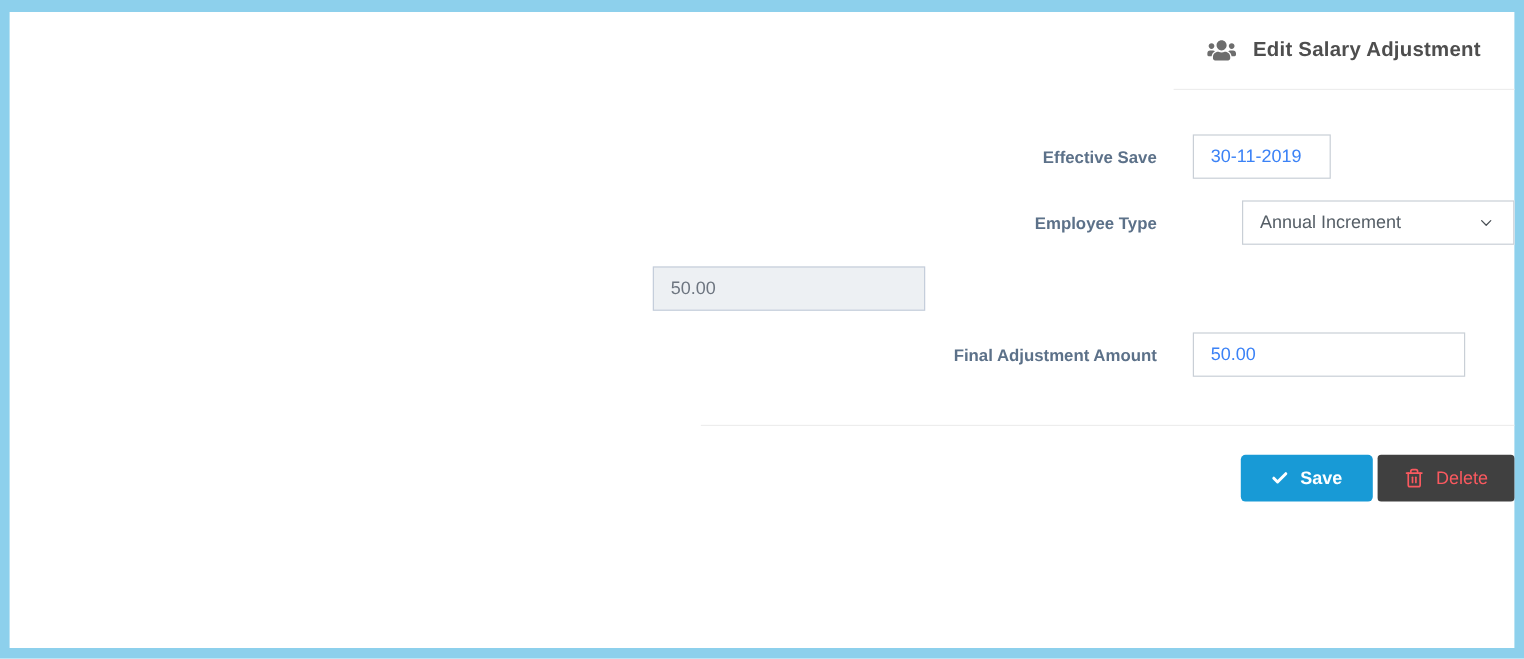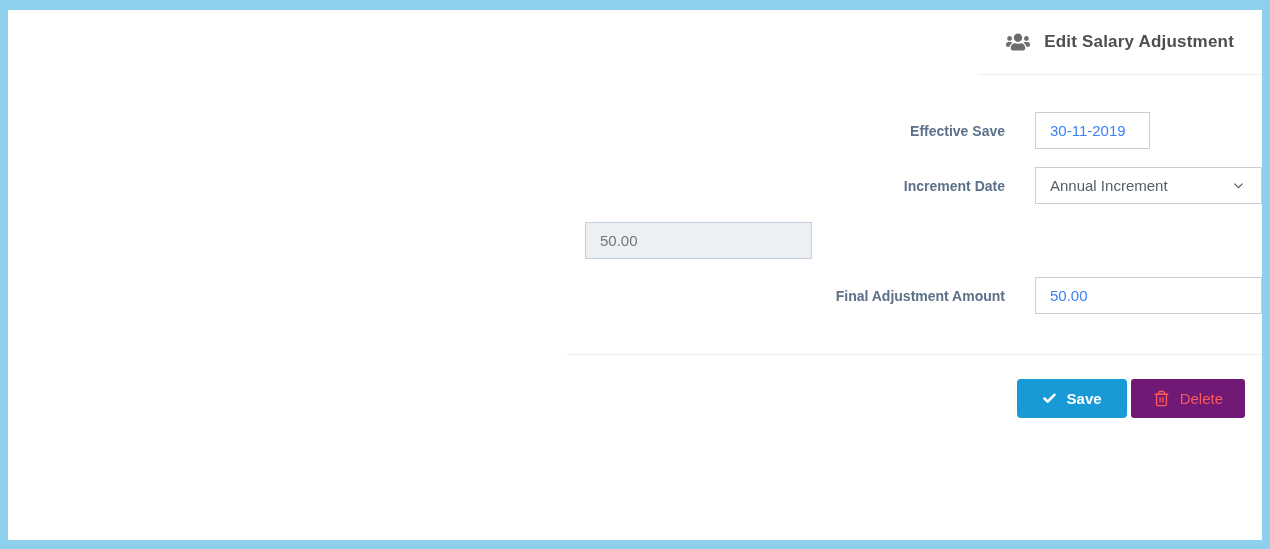--- a/index.html
+++ b/index.html
@@ -89,26 +89,27 @@
     width: 227px;
     border: 1px solid #c9cfd6;
     background: #ffffff;
     color: #555e66;
     font-size: 15px;
     display: flex;
     align-items: center;
     justify-content: space-between;
     padding: 0 14px;
     cursor: pointer;
+    margin-left: 41px;
   }
   .select-box .chev { width: 13px; height: 13px; color: #4a5056; flex: 0 0 auto; margin-right: 2px; }
   
   .card-footer {
     border-top: 1px solid #ededed;
-    padding: 24px 17px 14px 450px;
+    padding: 24px 0 14px 450px;
     display: flex;
     align-items: center;
     flex: 0 0 auto;
   }
   .btn {
     height: 39px;
     display: inline-flex;
     align-items: center;
     justify-content: center;
     font-family: "Liberation Sans", sans-serif;
@@ -119,21 +120,21 @@
   .btn-save {
     background: #189ad6;
     color: #ffffff;
     font-weight: bold;
     border-radius: 4px;
     padding: 0 25px;
     gap: 10px;
   }
   .btn-save svg { width: 15px; height: 15px; }
   .btn-delete {
-    background: #701a75;
+    background: #404040;
     color: #f9595f;
     border-radius: 3px;
     padding: 0 22px;
     margin-left: 4px;
     gap: 10px;
   }
   .btn-delete svg { width: 17px; height: 17px; }
 </style>
 </head>
 <body>
@@ -151,21 +152,21 @@
 
   <div class="form-area">
 
 
     <div class="form-row">
       <label class="form-label">Effective Save</label>
       <input class="inp w-sm" value="30-11-2019" style="">
     </div>
 
     <div class="form-row">
-      <label class="form-label">Increment Date</label>
+      <label class="form-label">Employee Type</label>
       <div class="select-box">
         <span>Annual Increment</span>
         <svg class="chev" viewBox="0 0 24 24" fill="none" stroke="currentColor" stroke-width="2" stroke-linecap="round" stroke-linejoin="round" aria-hidden="true">
           <polyline points="5 9 12 16 19 9"></polyline>
         </svg>
       </div>
     </div>
 
     <div class="form-row">
       <input class="inp w-md is-disabled" readonly="" value="50.00" style="">

